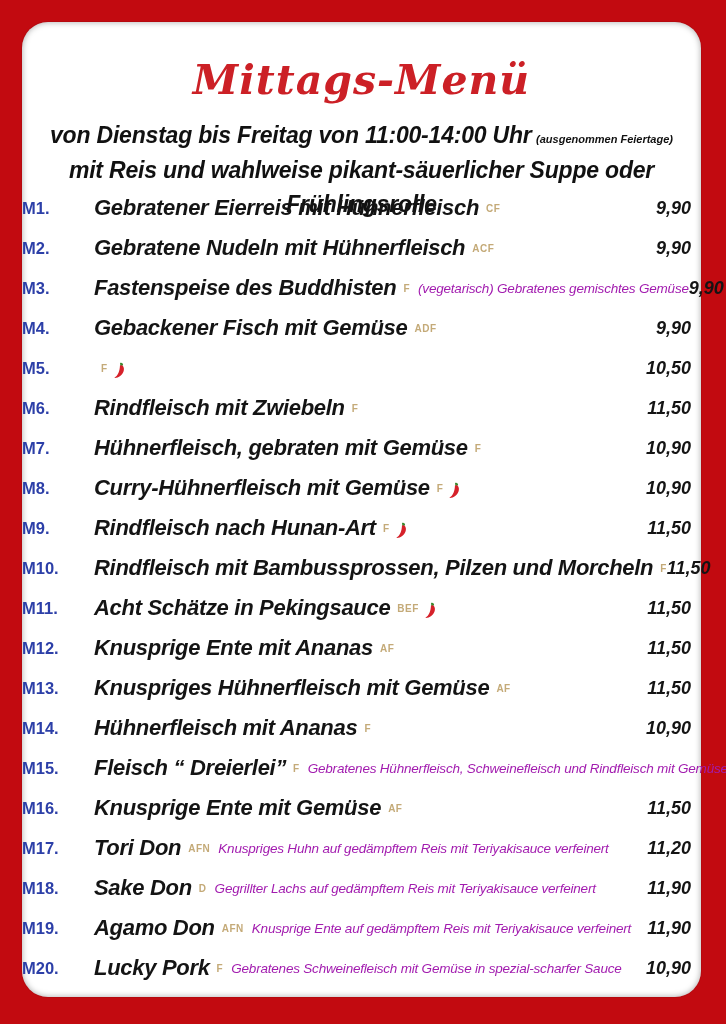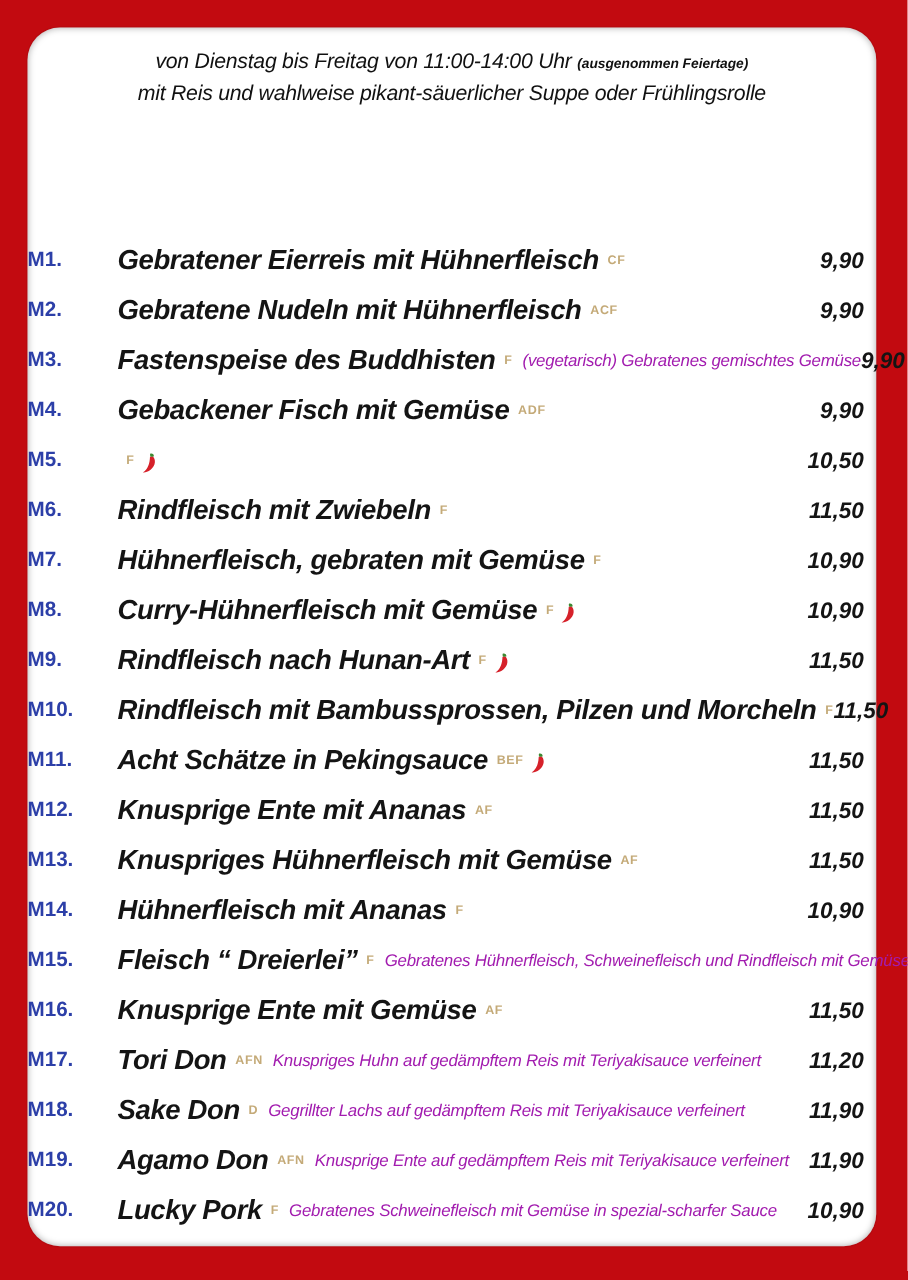--- a/index.html
+++ b/index.html
@@ -27,21 +27,21 @@
     letter-spacing: 1px;
     color: #cc2026;
   }
   .subtitle {
     margin-top: 14px;
     text-align: center;
     color: #111111;
     font-style: italic;
     line-height: 1.5;
   }
-  .subtitle .line { font-size: 17px; font-weight: normal; letter-spacing: -0.2px; }
+  .subtitle .line { font-size: 23px; font-weight: bold; letter-spacing: -0.2px; }
   .subtitle .note { font-size: 11px; font-weight: bold; letter-spacing: 0; }
   .menu {
     position: absolute;
     left: 0; right: 0; top: 166px;
   }
   .row {
     height: 40px;
     display: flex;
     align-items: center;
     white-space: nowrap;
@@ -87,20 +87,21 @@
     color: #141414;
     font-size: 18px;
     font-weight: bold;
     font-style: italic;
   }
 </style>
 </head>
 <body>
 
 <div class="sheet">
+  <div class="title">Mittags-Menü</div>
   <div class="subtitle">
     <div>
       <span class="line">von Dienstag bis Freitag von 11:00-14:00 Uhr</span>
       <span class="note">(ausgenommen Feiertage)</span>
     </div>
     <div>
       <span class="line">mit Reis und wahlweise pikant-säuerlicher Suppe oder Frühlingsrolle</span>
     </div>
   </div>
 

